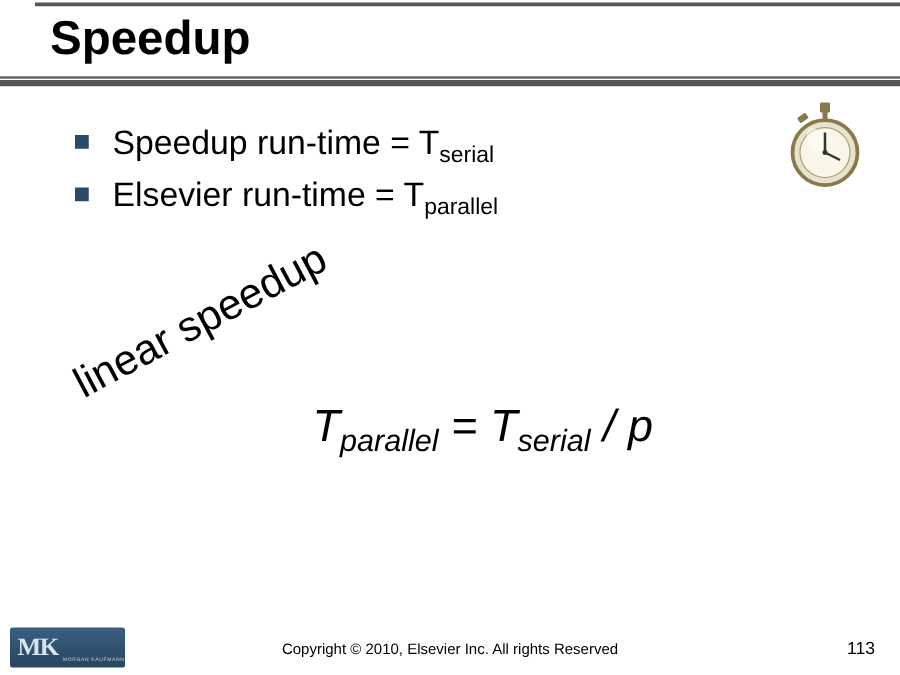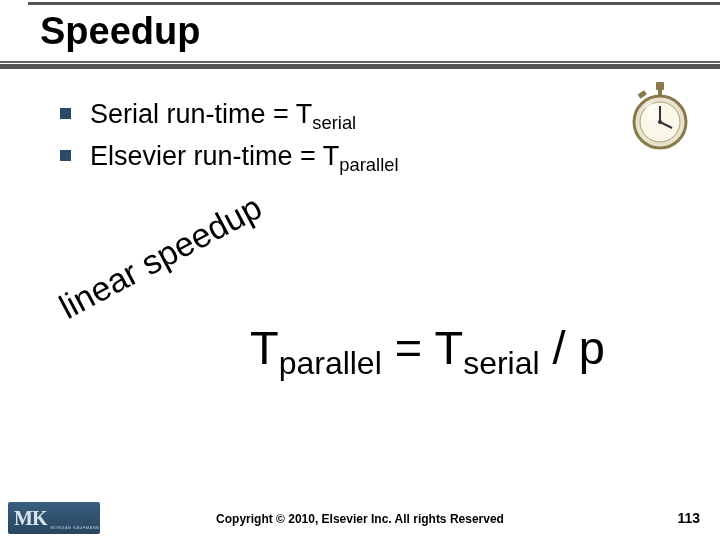--- a/index.html
+++ b/index.html
@@ -87,23 +87,24 @@
     font-weight: normal;
     color: #000;
     transform: rotate(-28deg);
     transform-origin: left center;
     white-space: nowrap;
   }
   .equation {
     position: absolute;
     left: 250px;
     top: 320px;
-    font-size: 47px;
+    font-size: 36px;
     color: #000;
     white-space: nowrap;
+    font-style: italic;
   }
   .footer {
     position: absolute;
     left: 0; right: 0; bottom: 0;
     height: 44px;
   }
   .mk-logo {
     position: absolute;
     left: 8px;
     bottom: 6px;
@@ -136,29 +137,29 @@
     line-height: 1;
     align-self: flex-end;
     margin-bottom: 4px;
   }
   .copyright {
     position: absolute;
     left: 0; right: 0;
     bottom: 14px;
     text-align: center;
     font-size: 12px;
-    font-weight: bold;
+    font-weight: normal;
     color: #000;
   }
   .page-num {
     position: absolute;
     right: 20px;
     bottom: 14px;
     font-size: 14px;
-    font-weight: bold;
+    font-weight: normal;
     color: #000;
   }
 </style>
 </head>
 <body>
 
 <div class="slide">
 
   <div class="title-wrap">
     <div class="top-thin-line"></div>
@@ -179,21 +180,21 @@
       <line x1="32" y1="44" x2="32" y2="28" stroke="#333" stroke-width="2"></line>
       <line x1="32" y1="44" x2="44" y2="50" stroke="#333" stroke-width="2"></line>
       <circle cx="32" cy="44" r="2" fill="#333"></circle>
       <ellipse cx="24" cy="34" rx="6" ry="10" fill="rgba(255,255,255,0.5)" transform="rotate(-20 24 34)"></ellipse>
     </svg>
   </div>
 
   <div class="content">
     <ul class="bullets">
       <li>
-        <span>Serial run-time = T</span><span class="sub">serial</span>
+        <span>Speedup run-time = T</span><span class="sub">serial</span>
       </li>
       <li>
         <span>Elsevier run-time = T</span><span class="sub">parallel</span>
       </li>
     </ul>
   </div>
 
   <div class="diag-text">linear speedup</div>
 
   <div class="equation">

